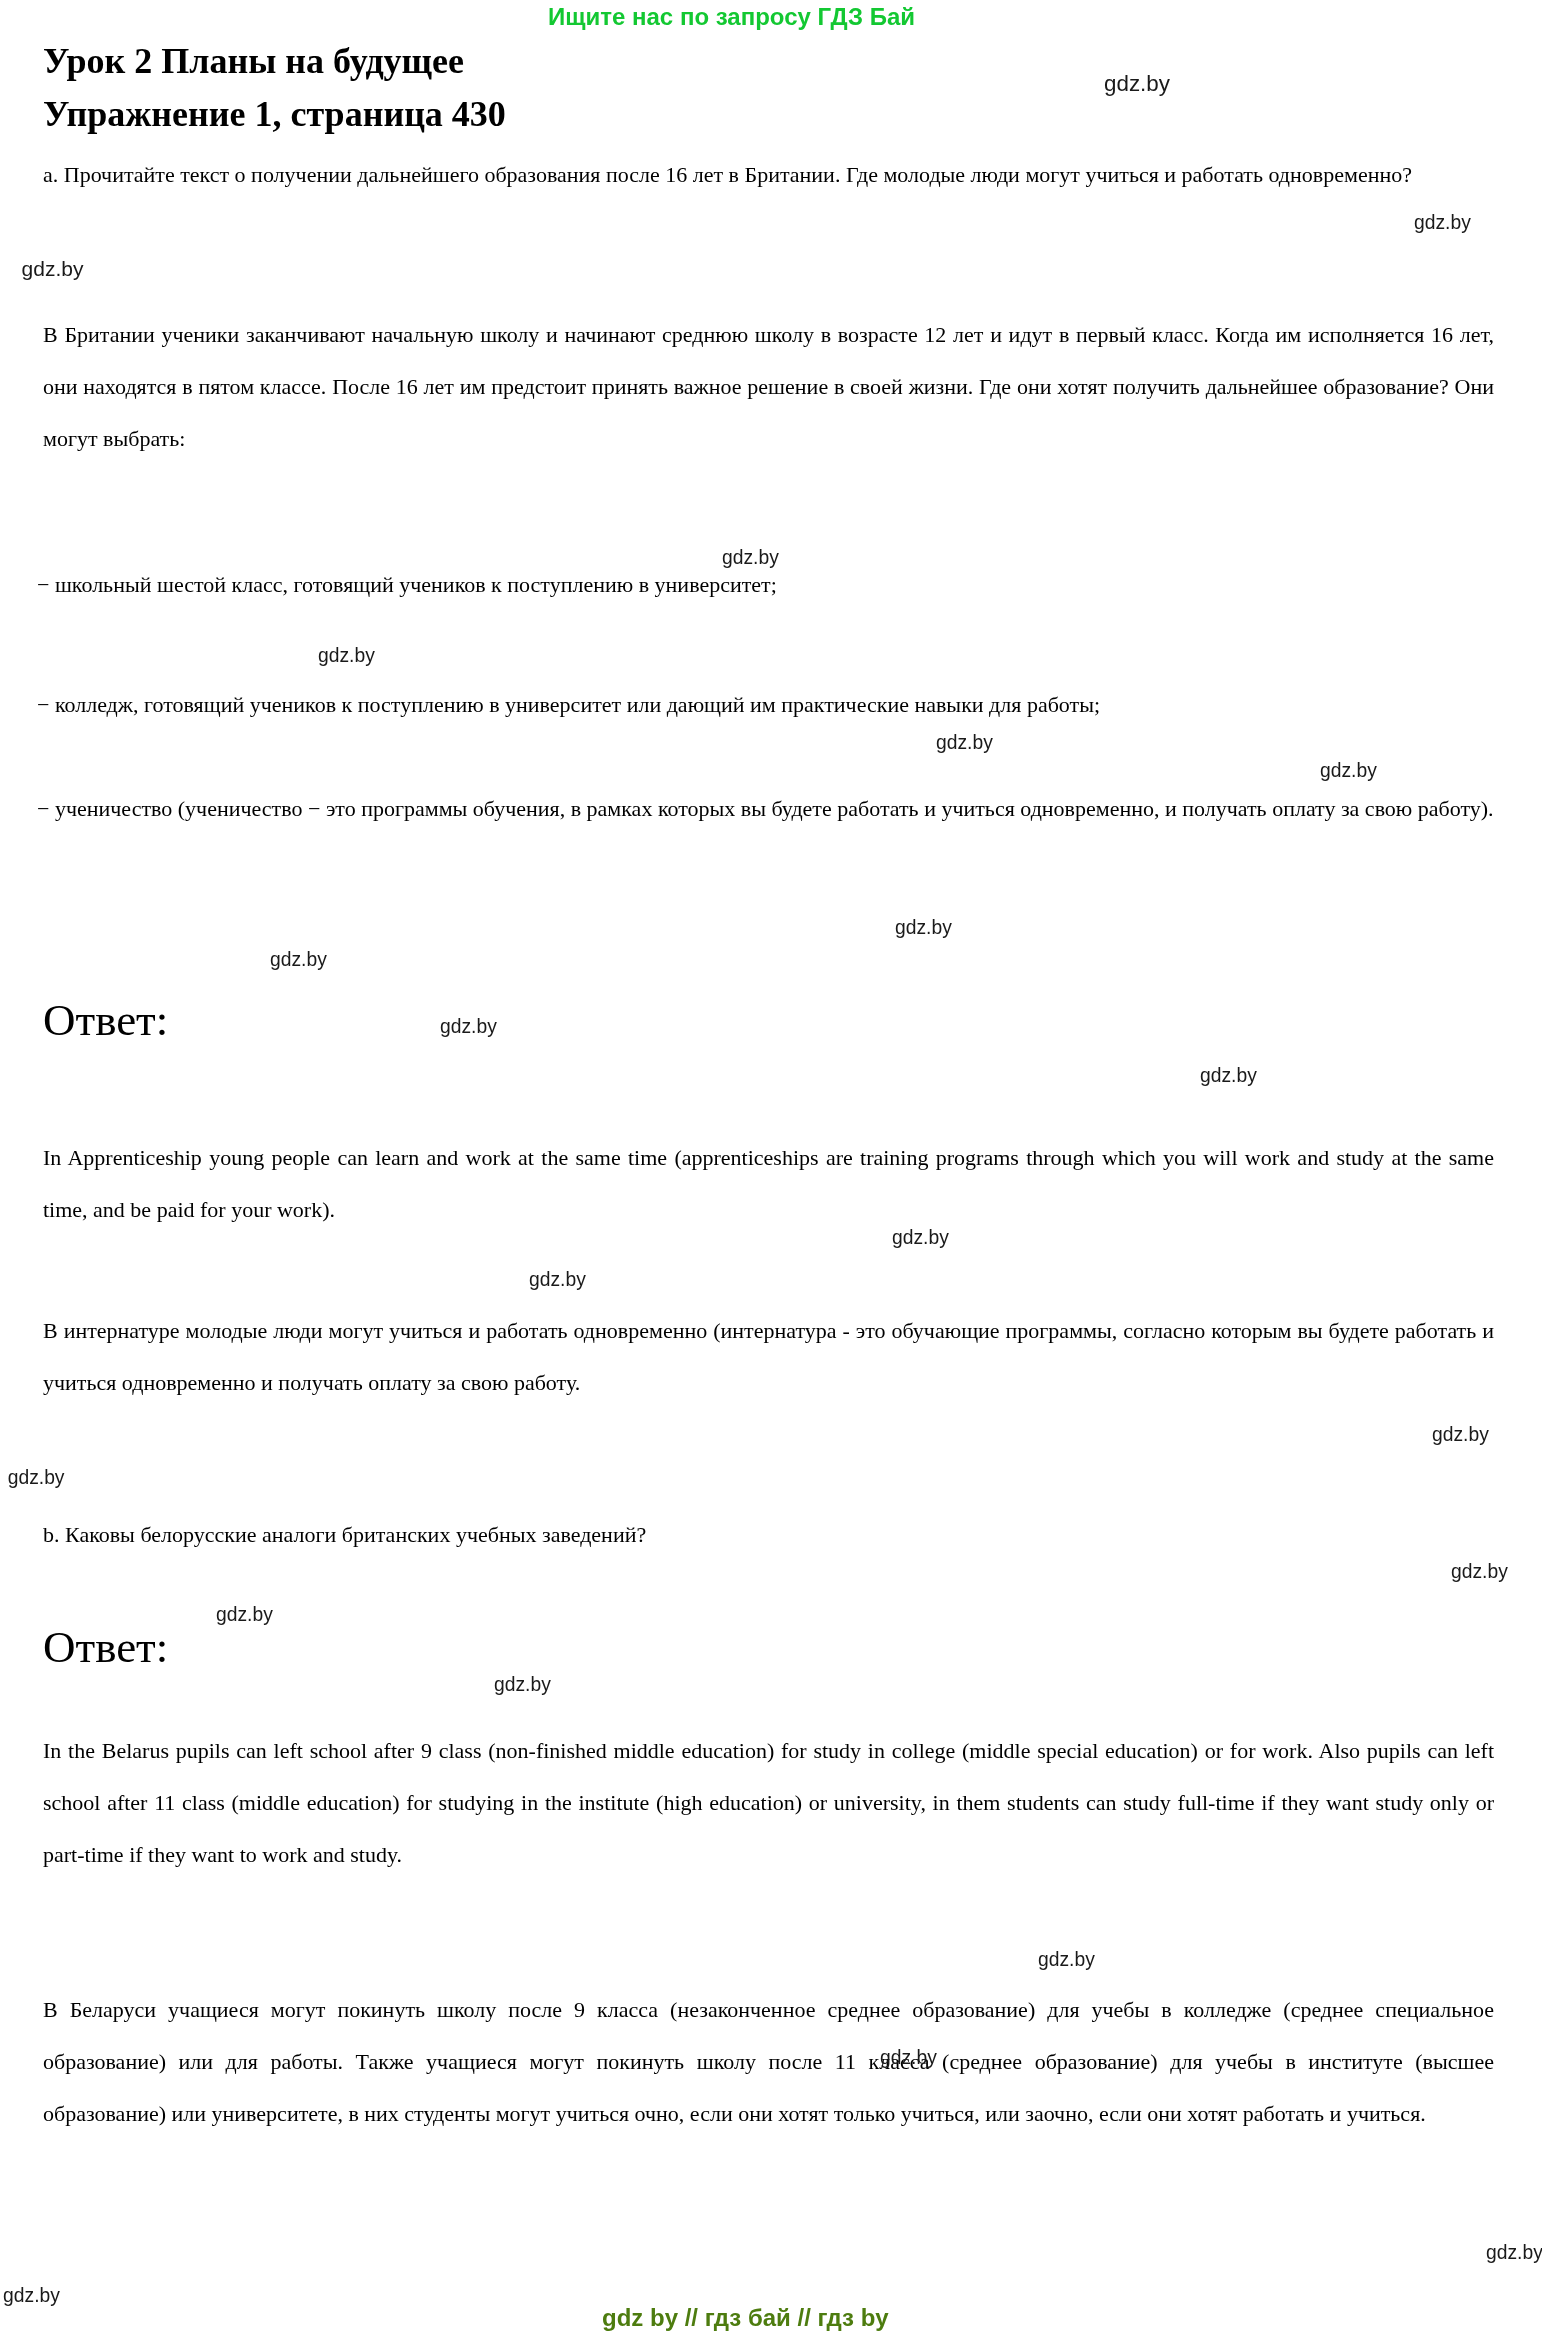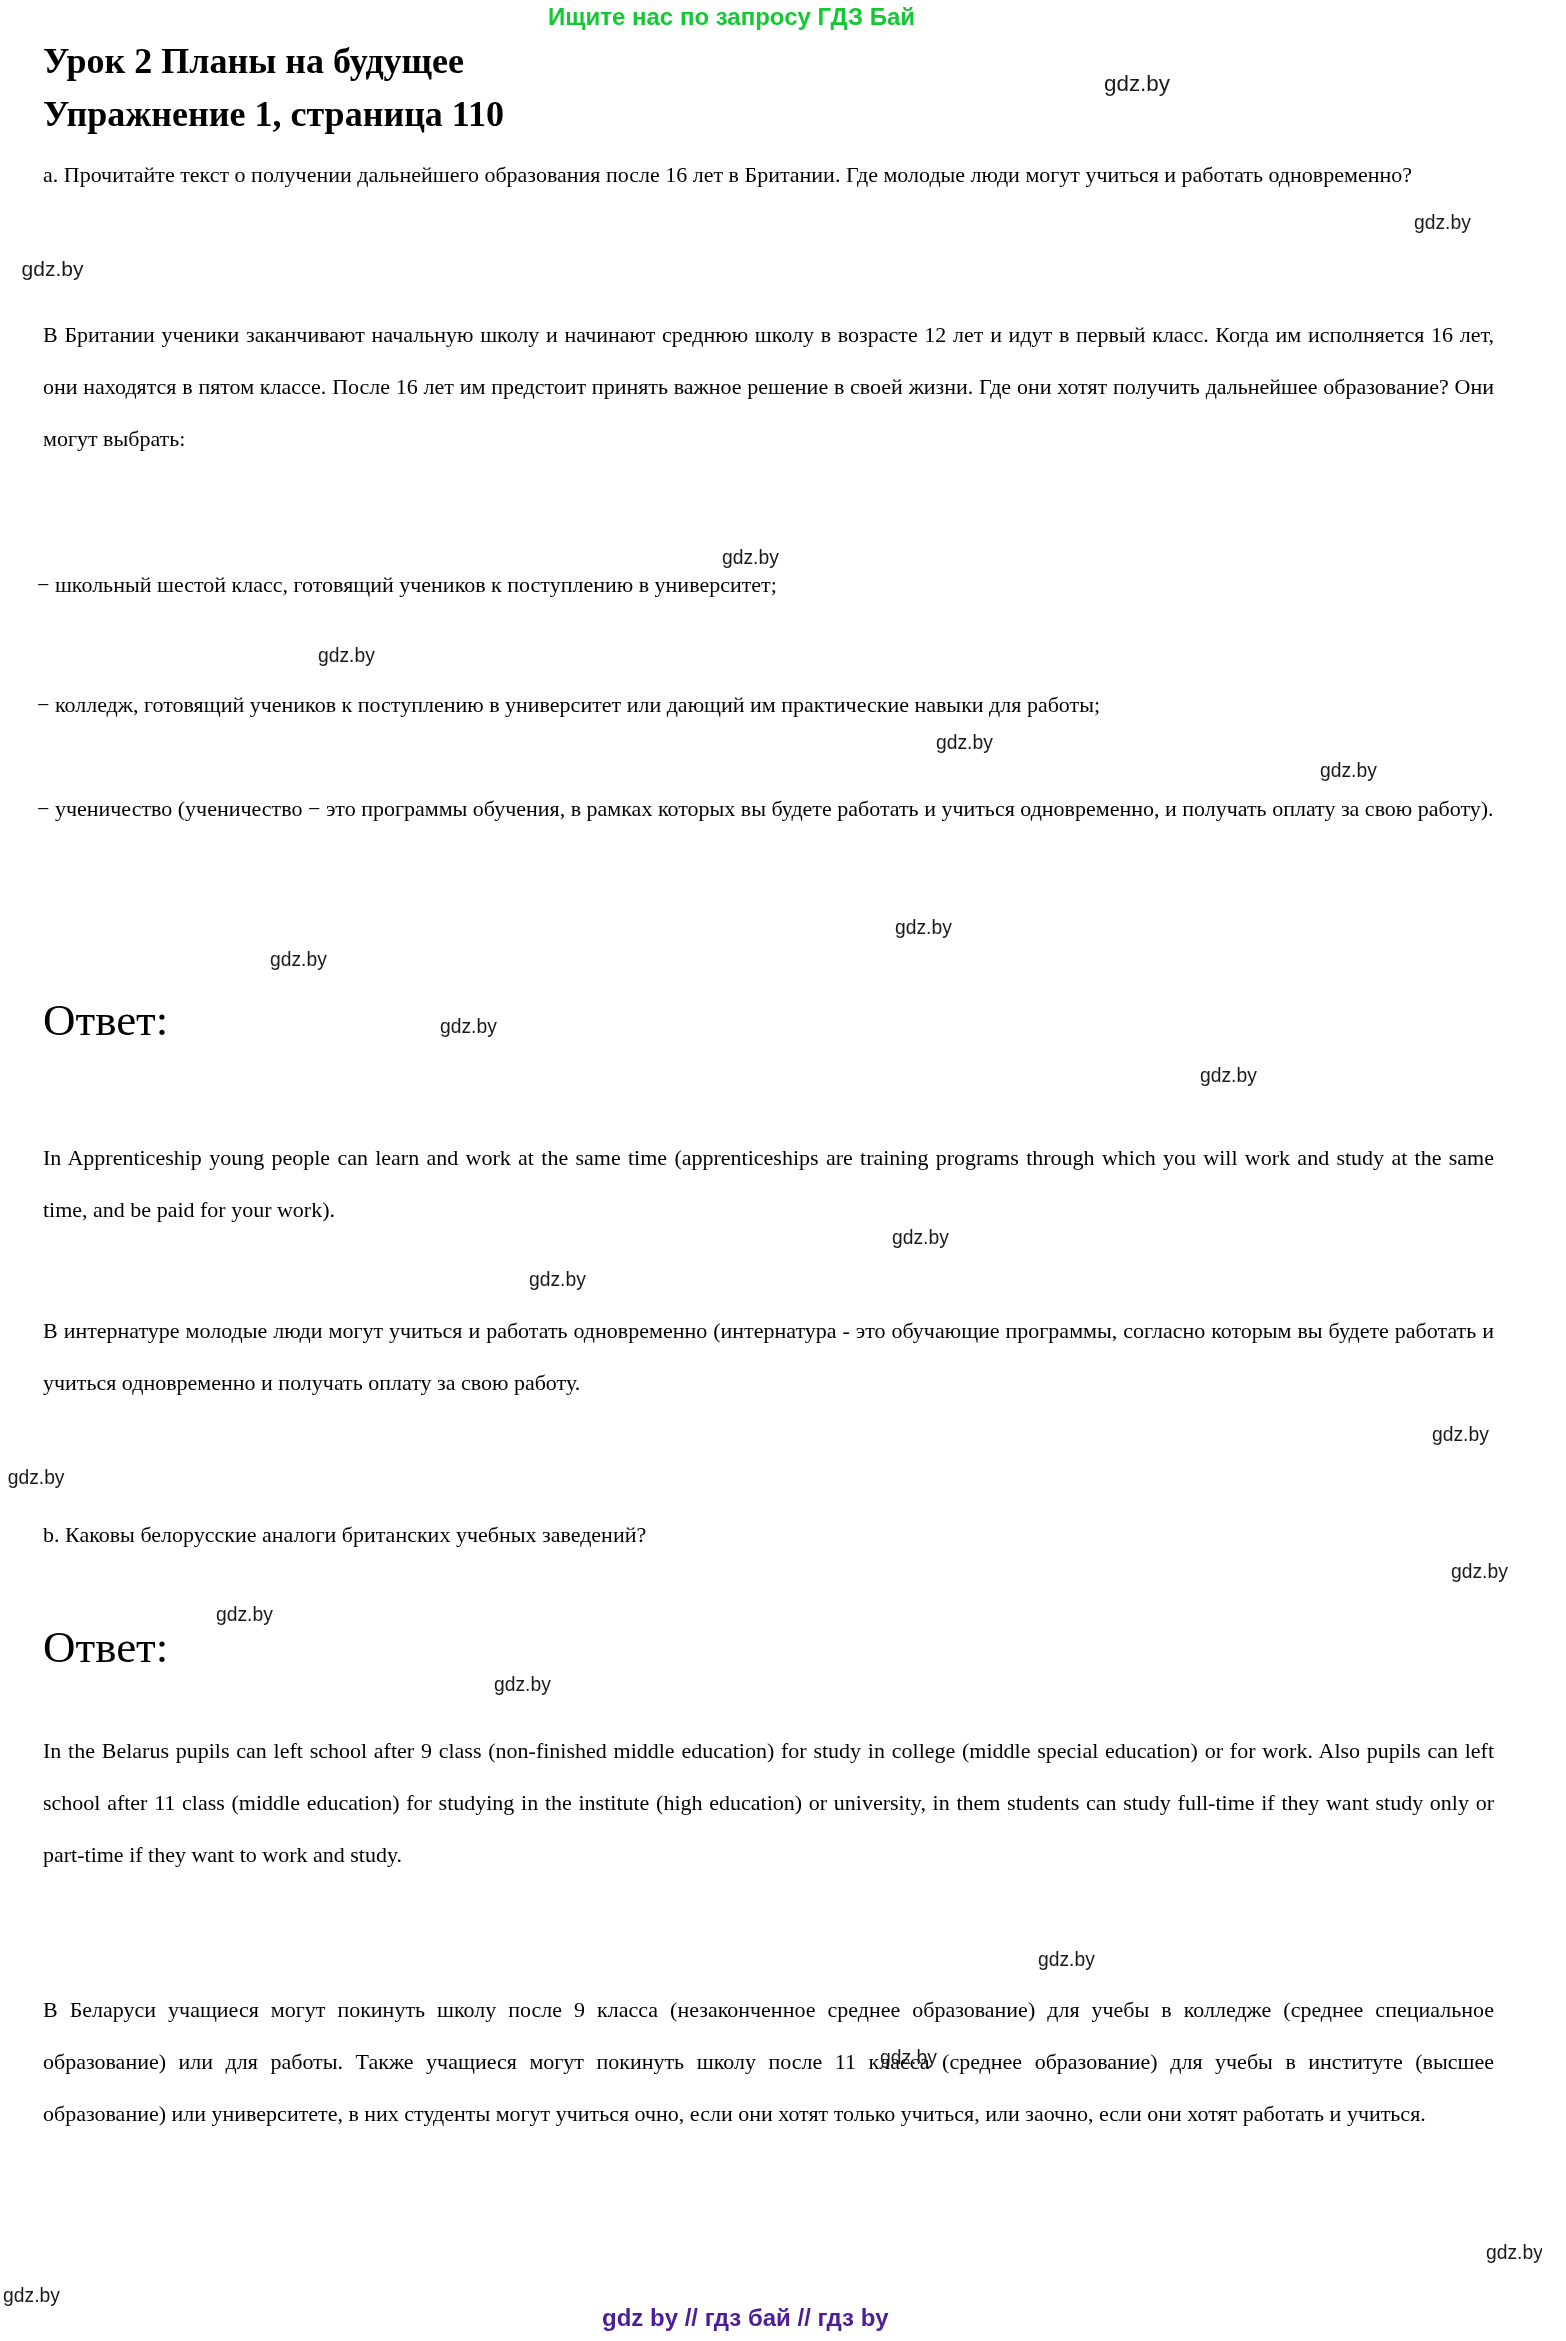--- a/index.html
+++ b/index.html
@@ -35,21 +35,21 @@
     font-weight: 700;
     color: #13c832;
     white-space: nowrap;
     z-index: 6;
   }
   .wm-footer {
     position: absolute;
     font-family: "Liberation Sans", "DejaVu Sans", sans-serif;
     font-size: 24px;
     font-weight: 700;
-    color: #4c1d95;
+    color: #4d7c0f;
     white-space: nowrap;
     z-index: 6;
   }
 
   
   .content {
     position: absolute;
     left: 0;
     top: 0;
     width: 1567px;
@@ -114,21 +114,21 @@
       <div class="wm" style="left: 1038px; top: 1949px; font-size: 19.3px; color: rgb(26, 26, 26);">gdz.by</div>
       <div class="wm" style="left: 880px; top: 2047px; font-size: 19.3px; color: rgb(26, 26, 26);">gdz.by</div>
       <div class="wm" style="left: 1486px; top: 2242px; font-size: 19.3px; color: rgb(26, 26, 26);">gdz.by</div>
       <div class="wm" style="left: 3.1px; top: 2285px; font-size: 19.3px; color: rgb(26, 26, 26);">gdz.by</div>
     </div>
 
   <div class="content">
 
     <h1 class="hdr hdr-1">Урок 2 Планы на будущее</h1>
 
-    <h2 class="hdr hdr-2">Упражнение 1, страница 110</h2>
+    <h2 class="hdr hdr-2">Упражнение 1, страница 430</h2>
 
     <p class="para nojust" style="left:43px; top:149px; width:1451px;">a. Прочитайте текст о получении дальнейшего образования после 16 лет в Британии. Где молодые люди могут учиться и работать одновременно?</p>
 
     <p class="para" style="left:43px; top:309px; width:1451px;">В Британии ученики заканчивают начальную школу и начинают среднюю школу в возрасте 12 лет и идут в первый класс. Когда им исполняется 16 лет, они находятся в пятом классе. После 16 лет им предстоит принять важное решение в своей жизни. Где они хотят получить дальнейшее образование? Они могут выбрать:</p>
 
     <p class="para" style="left:37px; top:559px; width:1459px;">− школьный шестой класс, готовящий учеников к поступлению в университет;</p>
 
     <p class="para nojust" style="left:37px; top:679px; width:1459px;">− колледж, готовящий учеников к поступлению в университет или дающий им практические навыки для работы;</p>
 
     <p class="para" style="left:37px; top:783px; width:1459px;">− ученичество (ученичество − это программы обучения, в рамках которых вы будете работать и учиться одновременно, и получать оплату за свою работу).</p>

